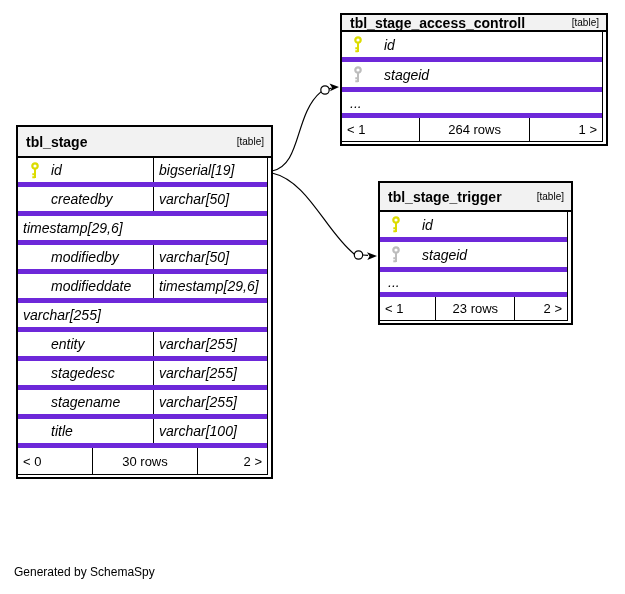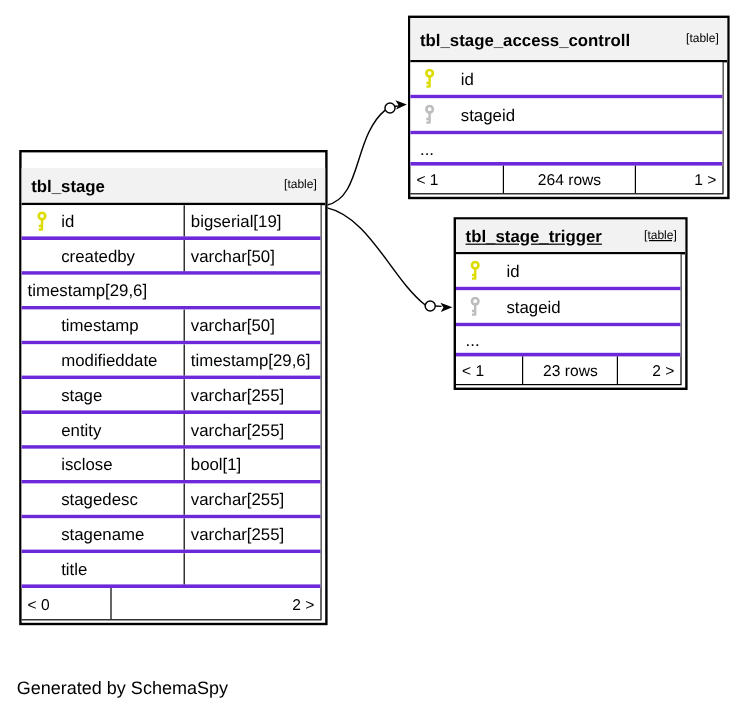--- a/index.html
+++ b/index.html
@@ -28,24 +28,25 @@
     display:flex;
     align-items:center;
     padding:0 7px 0 8px;
   }
   .tname{font-weight:bold;font-size:14px;white-space:nowrap;}
   .badge{margin-left:auto;font-size:10px;white-space:nowrap;}
   .tbody{margin-right:3px;border-right:1px solid #000;}
   .row{
     display:flex;
     align-items:stretch;
-    border-bottom:3px solid #6d28d9;
+    border-bottom:5px solid #6d28d9;
     box-sizing:border-box;
     height:29px;
     background:#fff;
+    font-style:italic;
   }
   .cell{display:flex;align-items:center;font-size:14px;white-space:nowrap;}
   .cell.namec{flex:1;}
   .two-col .cell.namec{flex:0 0 136px;width:136px;border-right:1px solid #000;box-sizing:border-box;}
   .cell.typec{flex:1;padding-left:5px;}
   .keyslot{
     flex:0 0 15px;
     margin-left:12px;margin-right:6px;
     display:flex;align-items:center;justify-content:flex-start;
   }
@@ -62,35 +63,35 @@
     height:27px;
     font-size:13px;
   }
   .fcell{display:flex;align-items:center;box-sizing:border-box;border-right:1px solid #000;white-space:nowrap;}
   .fcell.fl{width:30%;padding-left:5px;justify-content:flex-start;}
   .fcell.fc{width:42%;justify-content:center;}
   .fcell.fr{flex:1;justify-content:flex-end;padding-right:5px;}
 
   
   #t-stage{left:16px;top:125px;width:257px;}
-  #t-stage .hdr{height:31px;margin-top:13px;}
+  #t-stage .hdr{height:31px;}
   #t-access{left:340px;top:13px;width:268px;}
-  #t-access .hdr{height:37px;}
+  #t-access .hdr{height:17px;}
   #t-access .row{height:30px;}
   #t-access .row.dots{height:26px;}
   #t-access .tfoot{height:24px;}
   #t-trigger{left:378px;top:181px;width:195px;}
-  #t-trigger .hdr{height:29px;text-decoration:underline;}
+  #t-trigger .hdr{height:29px;}
   #t-trigger .row{height:30px;}
   #t-trigger .row.dots{height:25px;}
   #t-trigger .tfoot{height:24px;}
 
   .caption{
     position:absolute;left:14px;top:565px;
-    font-size:15px;
+    font-size:12px;
   }
 </style>
 </head>
 <body>
 
 <svg id="connector-layer" viewBox="0 0 625 594" xmlns="http://www.w3.org/2000/svg">
 
   <g stroke="#000" fill="none" stroke-width="1.2">
     <path d="M 272 171 C 302 165, 294 114, 321.2 91.6"></path>
     <circle cx="325" cy="90" r="4.2" fill="#ffffff"></circle>
@@ -134,56 +135,45 @@
       <div class="cell typec">varchar[50]</div>
     </div>
 
     <div class="row two-col">
       <div class="cell typec">timestamp[29,6]</div>
     </div>
 
     <div class="row two-col">
       <div class="cell namec">
         <span class="keyslot"></span>
-        <span>timestamp</span>
+        <span>modifiedby</span>
       </div>
       <div class="cell typec">varchar[50]</div>
     </div>
 
     <div class="row two-col">
       <div class="cell namec">
         <span class="keyslot"></span>
         <span>modifieddate</span>
       </div>
       <div class="cell typec">timestamp[29,6]</div>
     </div>
 
     <div class="row two-col">
-      <div class="cell namec">
-        <span class="keyslot"></span>
-        <span>stage</span>
-      </div>
       <div class="cell typec">varchar[255]</div>
     </div>
 
     <div class="row two-col">
       <div class="cell namec">
         <span class="keyslot"></span>
         <span>entity</span>
       </div>
       <div class="cell typec">varchar[255]</div>
     </div>
 
-    <div class="row two-col">
-      <div class="cell namec">
-        <span class="keyslot"></span>
-        <span>isclose</span>
-      </div>
-      <div class="cell typec">bool[1]</div>
-    </div>
 
     <div class="row two-col">
       <div class="cell namec">
         <span class="keyslot"></span>
         <span>stagedesc</span>
       </div>
       <div class="cell typec">varchar[255]</div>
     </div>
 
     <div class="row two-col">
@@ -193,25 +183,27 @@
       </div>
       <div class="cell typec">varchar[255]</div>
     </div>
 
 
     <div class="row two-col">
       <div class="cell namec">
         <span class="keyslot"></span>
         <span>title</span>
       </div>
+      <div class="cell typec">varchar[100]</div>
     </div>
 
   </div>
   <div class="tfoot">
     <div class="fcell fl">&lt; 0</div>
+    <div class="fcell fc">30 rows</div>
     <div class="fcell fr">2 &gt;</div>
   </div>
 </div>
 
 <div class="db-table wide-indent" id="t-access">
   <div class="hdr">
     <span class="tname">tbl_stage_access_controll</span>
     <span class="badge">[table]</span>
   </div>
   <div class="tbody">

